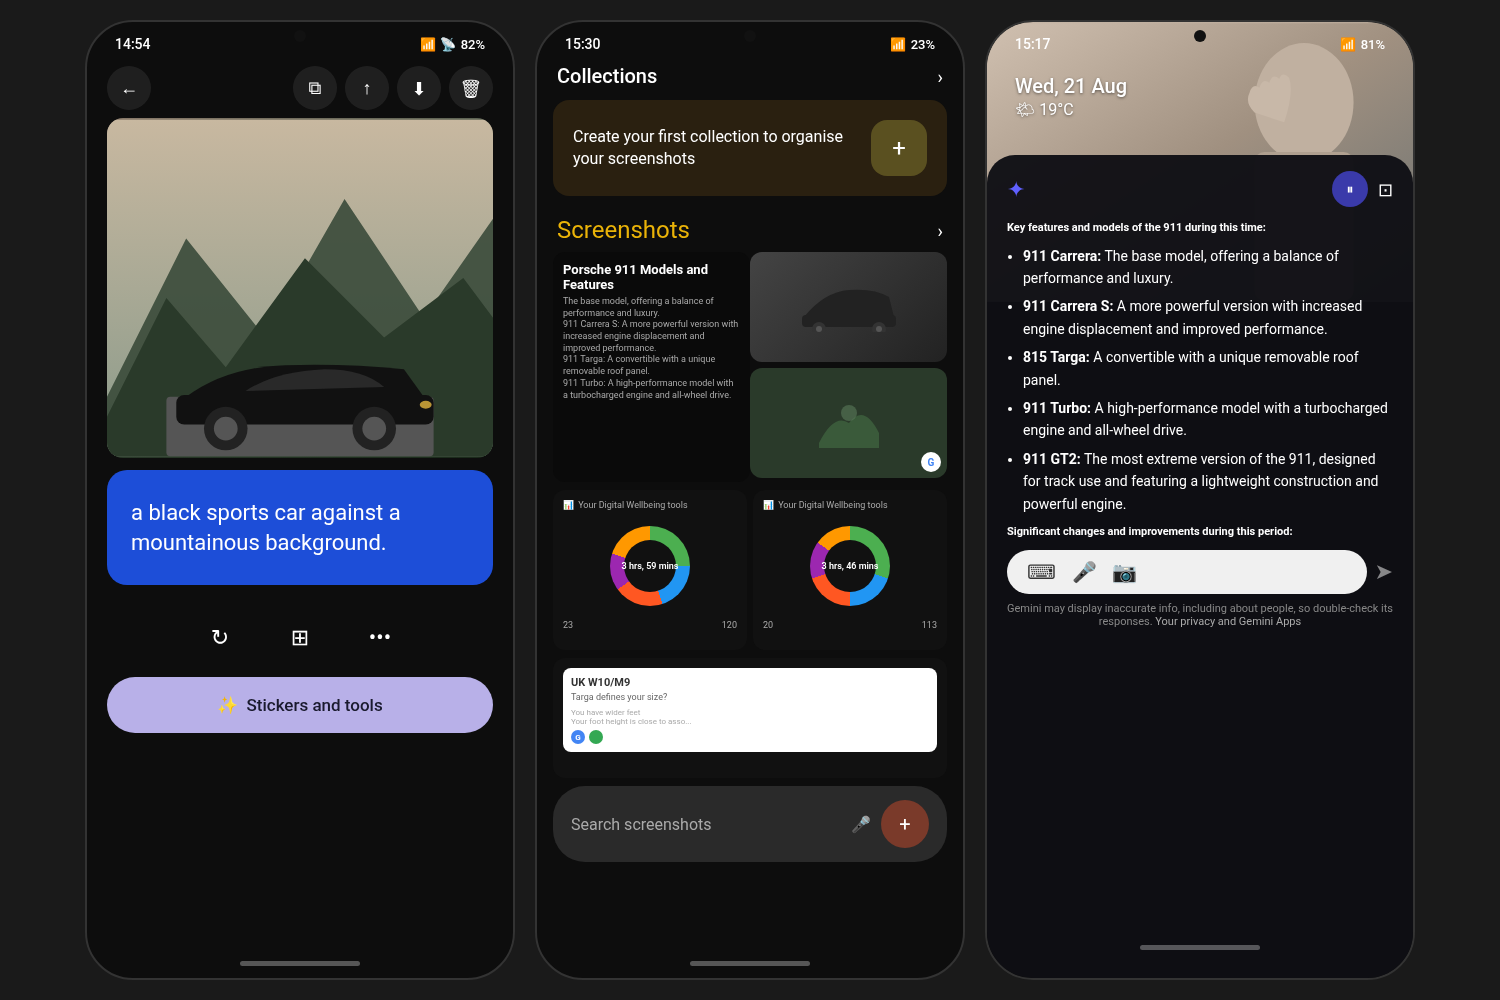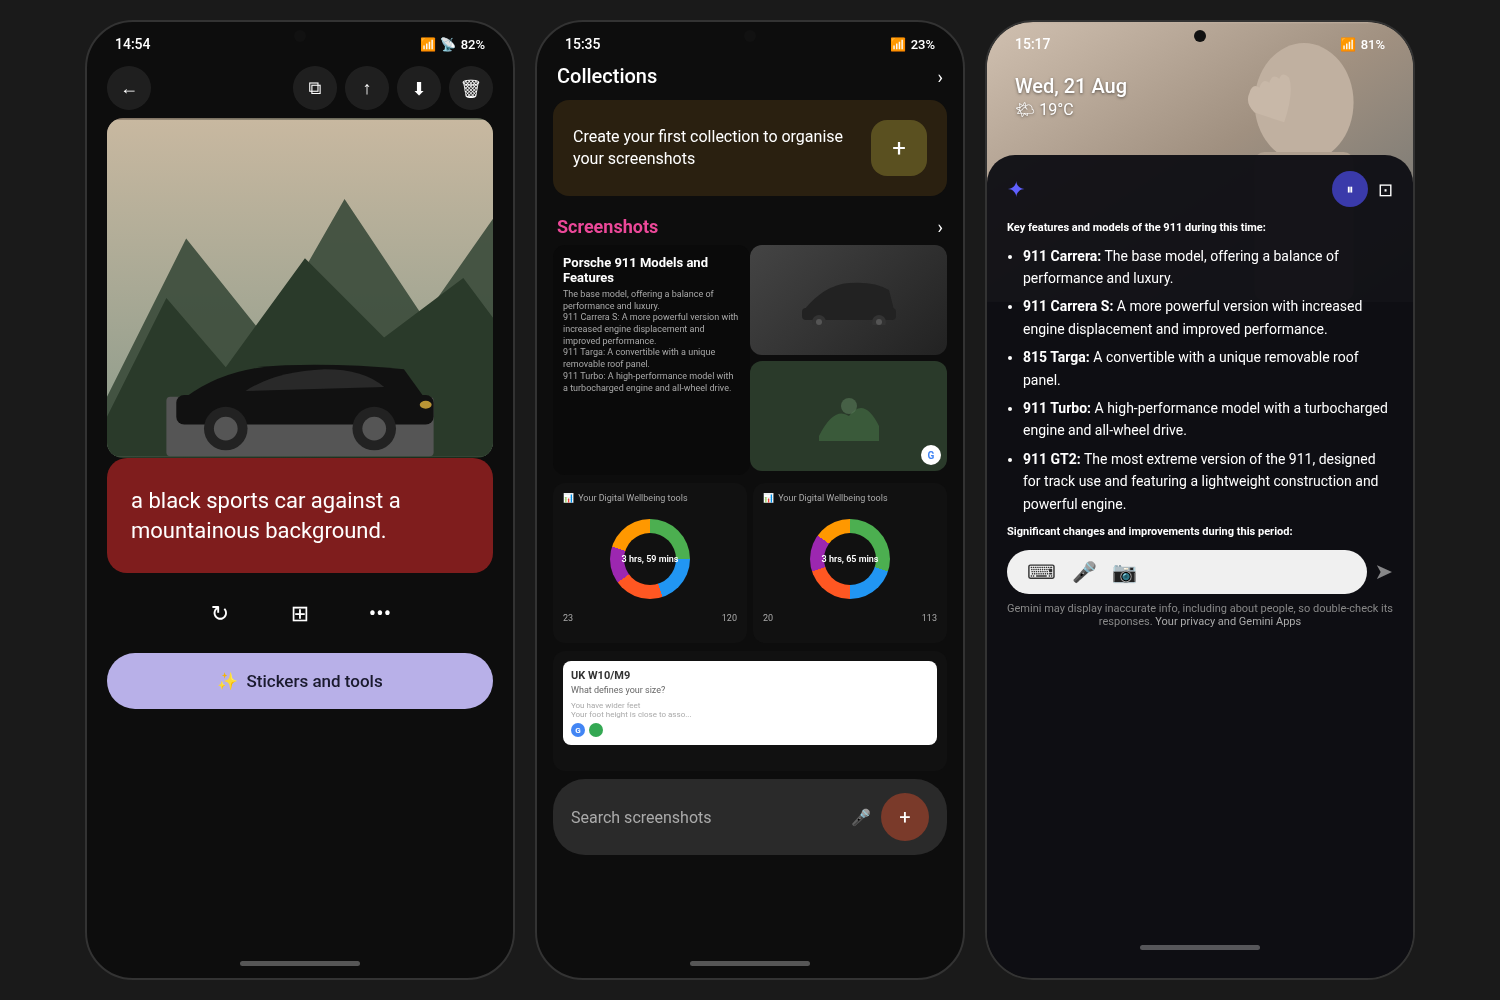--- a/index.html
+++ b/index.html
@@ -78,22 +78,22 @@
     .phone1-image {
       margin: 0 20px;
       border-radius: 16px;
       overflow: hidden;
       height: 340px;
       flex-shrink: 0;
       background: linear-gradient(160deg, #8a7a6a 0%, #4a5a4a 40%, #2a3a2a 70%, #1a2a1a 100%);
       position: relative;
     }
     .caption-box {
-      margin: 0 20px;
-      background: #7f1d1d;
+      margin: 12px 20px;
+      background: #1d4ed8;
       border-radius: 20px;
       padding: 28px 24px;
       flex-shrink: 0;
     }
     .caption-text {
       color: white;
       font-size: 22px;
       font-weight: 400;
       line-height: 1.35;
       text-align: left;
@@ -168,21 +168,21 @@
       display: flex; align-items: center; justify-content: center;
       color: white; font-size: 24px; cursor: pointer; flex-shrink: 0;
     }
     .section-header {
       display: flex;
       justify-content: space-between;
       align-items: center;
       padding: 8px 20px;
       flex-shrink: 0;
     }
-    .section-title { color: #ec4899; font-size: 18px; font-weight: 700; }
+    .section-title { color: #eab308; font-size: 24px; font-weight: 400; }
     .screenshots-grid {
       display: grid;
       grid-template-columns: 1fr 1fr;
       gap: 0;
       margin: 0 16px 8px;
       flex-shrink: 0;
     }
     .screenshot-card {
       background: #1a1a1a;
       border-radius: 12px;
@@ -476,21 +476,21 @@
 
     <div class="home-bar">
       <div class="home-indicator"></div>
     </div>
   </div>
 
   <div class="phone phone2">
     <div class="camera-dot"></div>
 
     <div class="status-bar">
-      <span>15:35</span>
+      <span>15:30</span>
       <div class="status-icons">
         <span>📶</span>
         <span>23%</span>
       </div>
     </div>
 
     <div class="phone2-header">
       <span class="collections-title">Collections</span>
       <span class="chevron-right">›</span>
     </div>
@@ -555,34 +555,34 @@
           <span>120</span>
         </div>
       </div>
       <div class="wellbeing-card">
         <div class="wb-title">
           <span>📊</span>
             <span>Your Digital Wellbeing tools</span>
         </div>
         <div class="wb-chart">
           <div class="donut" style="background: conic-gradient(#4CAF50 0% 30%, #2196F3 30% 50%, #FF5722 50% 70%, #9C27B0 70% 85%, #FF9800 85% 100%);">
-            <span class="donut-label">3 hrs, 65 mins</span>
+            <span class="donut-label">3 hrs, 46 mins</span>
           </div>
         </div>
         <div class="wb-nums">
           <span>20</span>
           <span>113</span>
         </div>
       </div>
     </div>
 
     <div class="maps-card">
       <div class="maps-inner">
         <div style="font-size:11px;font-weight:700;color:#333;margin-bottom:3px;">UK W10/M9</div>
-        <div style="font-size:9px;color:#666;">What defines your size?</div>
+        <div style="font-size:9px;color:#666;">Targa defines your size?</div>
         <div style="font-size:8px;color:#aaa;margin-top:6px;">You have wider feet</div>
         <div style="font-size:8px;color:#aaa;">Your foot height is close to asso...</div>
         <div style="display:flex;align-items:center;gap:4px;margin-top:4px;">
           <div style="width:14px;height:14px;background:#4285f4;border-radius:50%;display:flex;align-items:center;justify-content:center;">
             <span style="color:white;font-size:8px;font-weight:bold;">G</span>
           </div>
           <div style="width:14px;height:14px;background:#34a853;border-radius:50%;"></div>
         </div>
       </div>
     </div>

